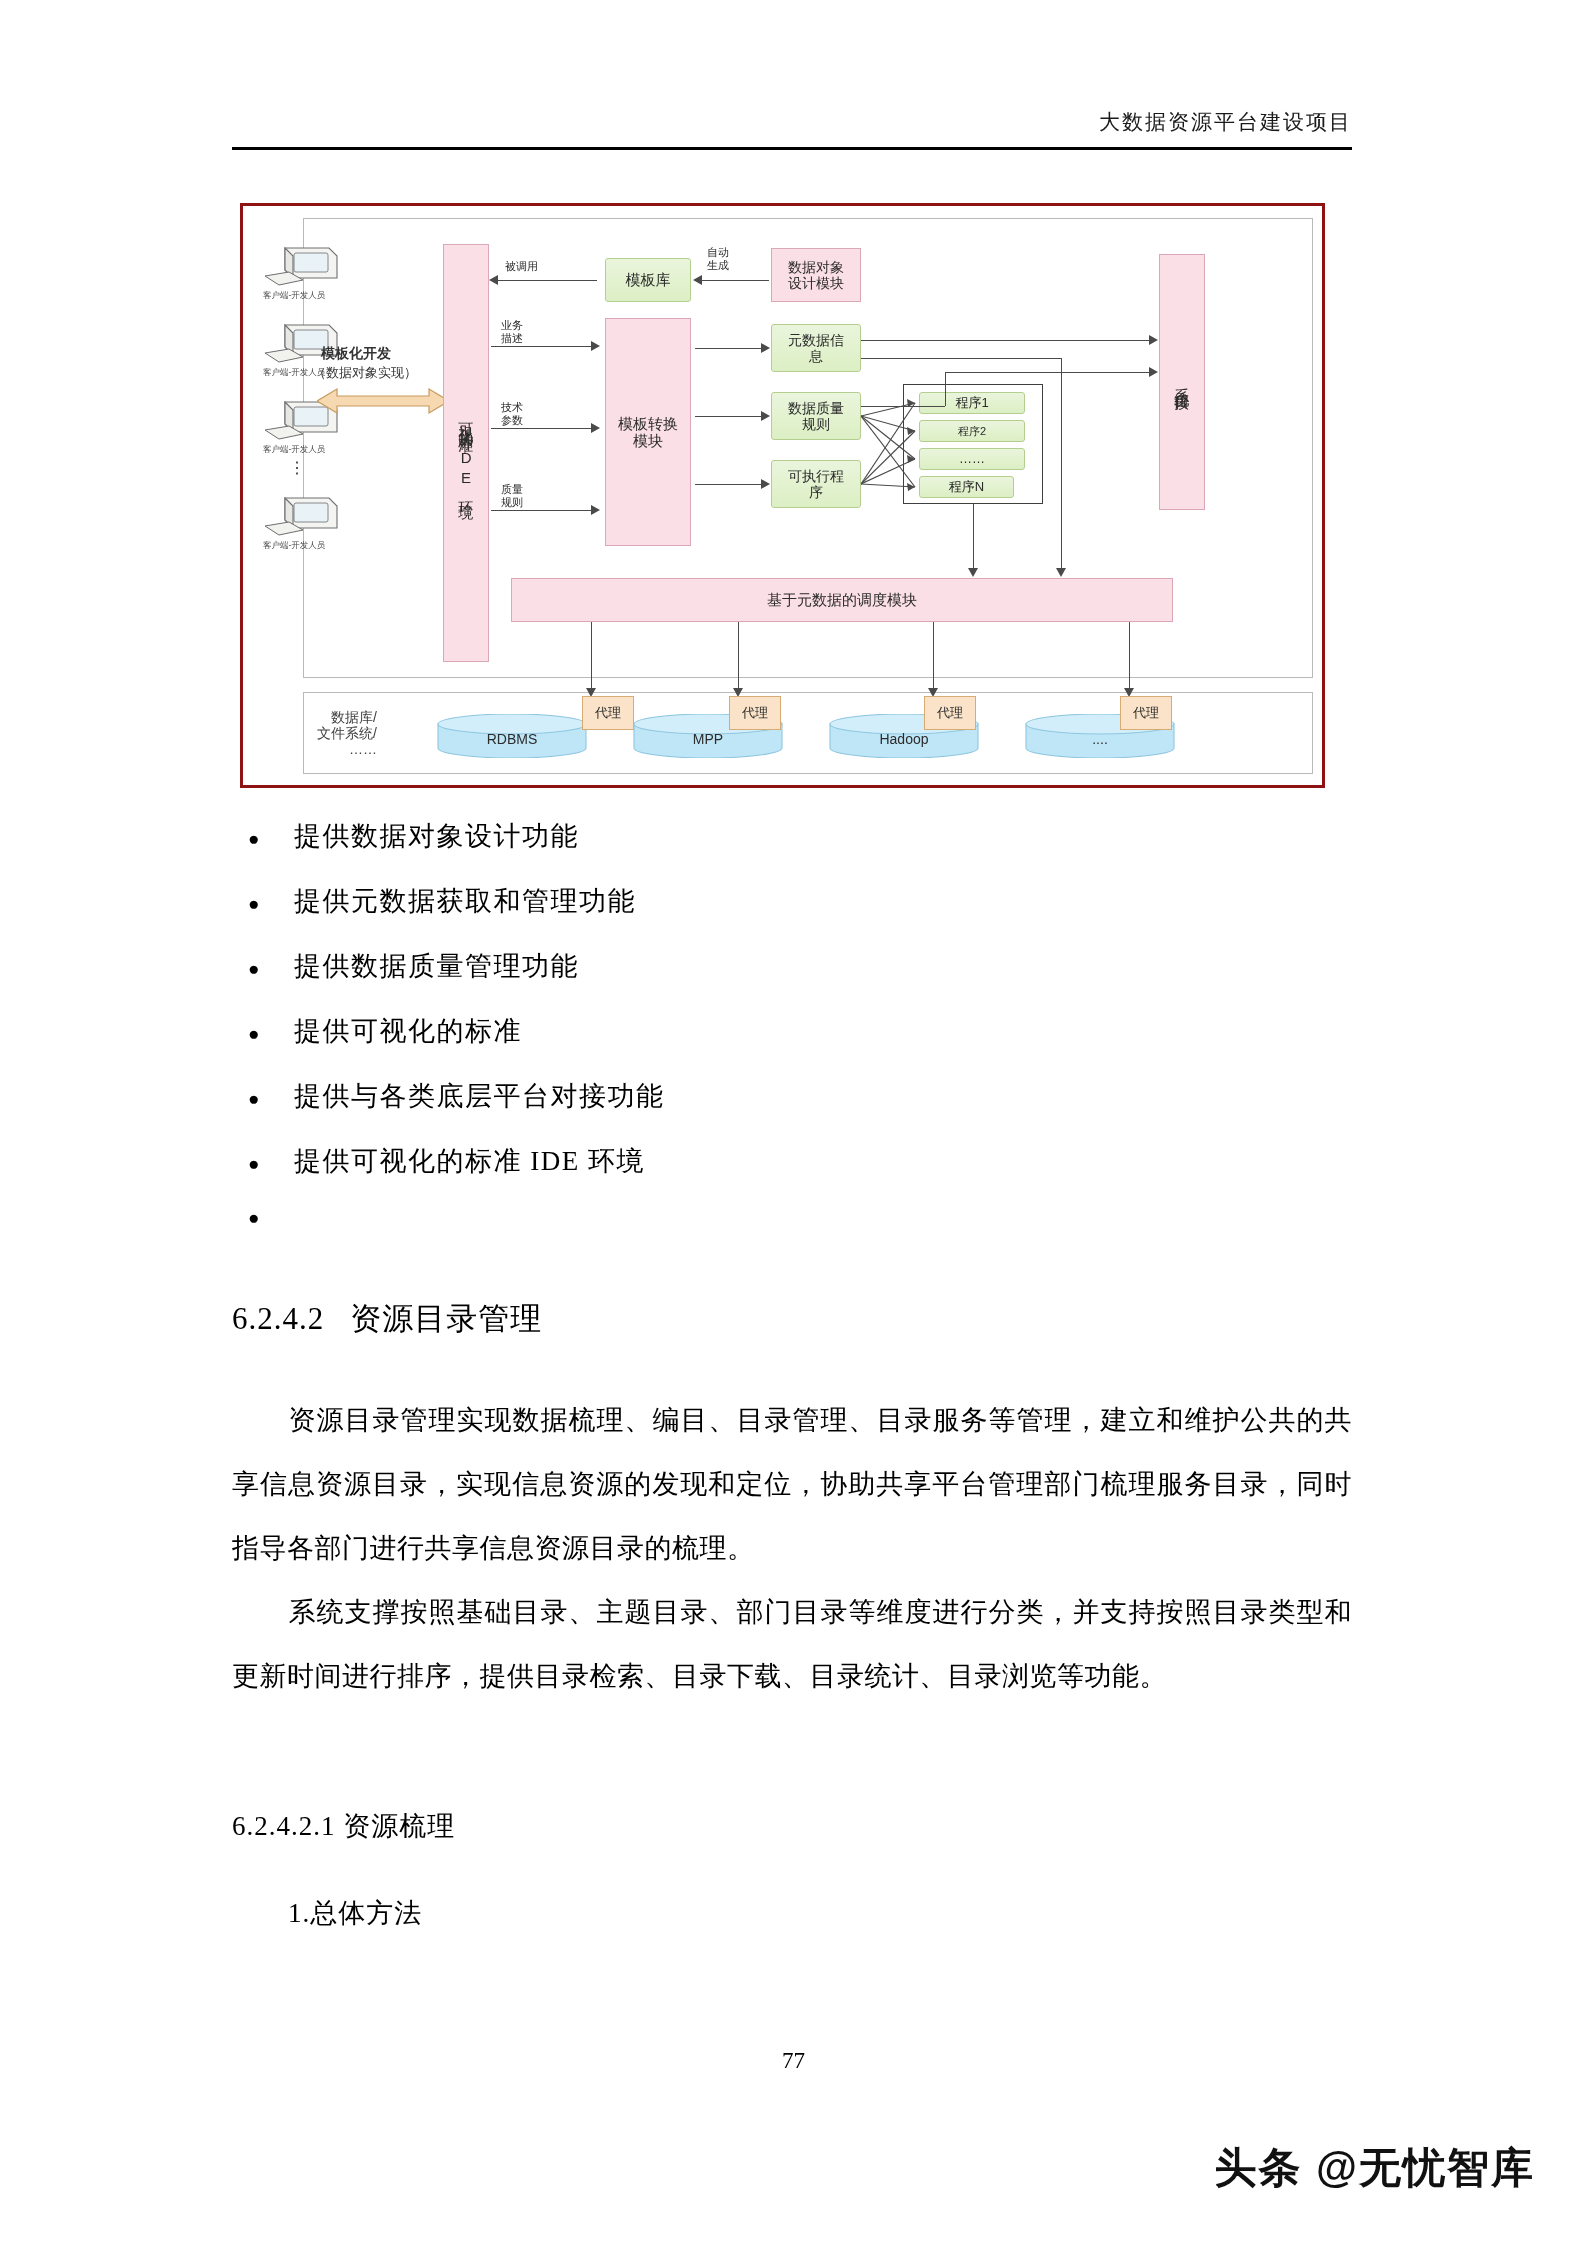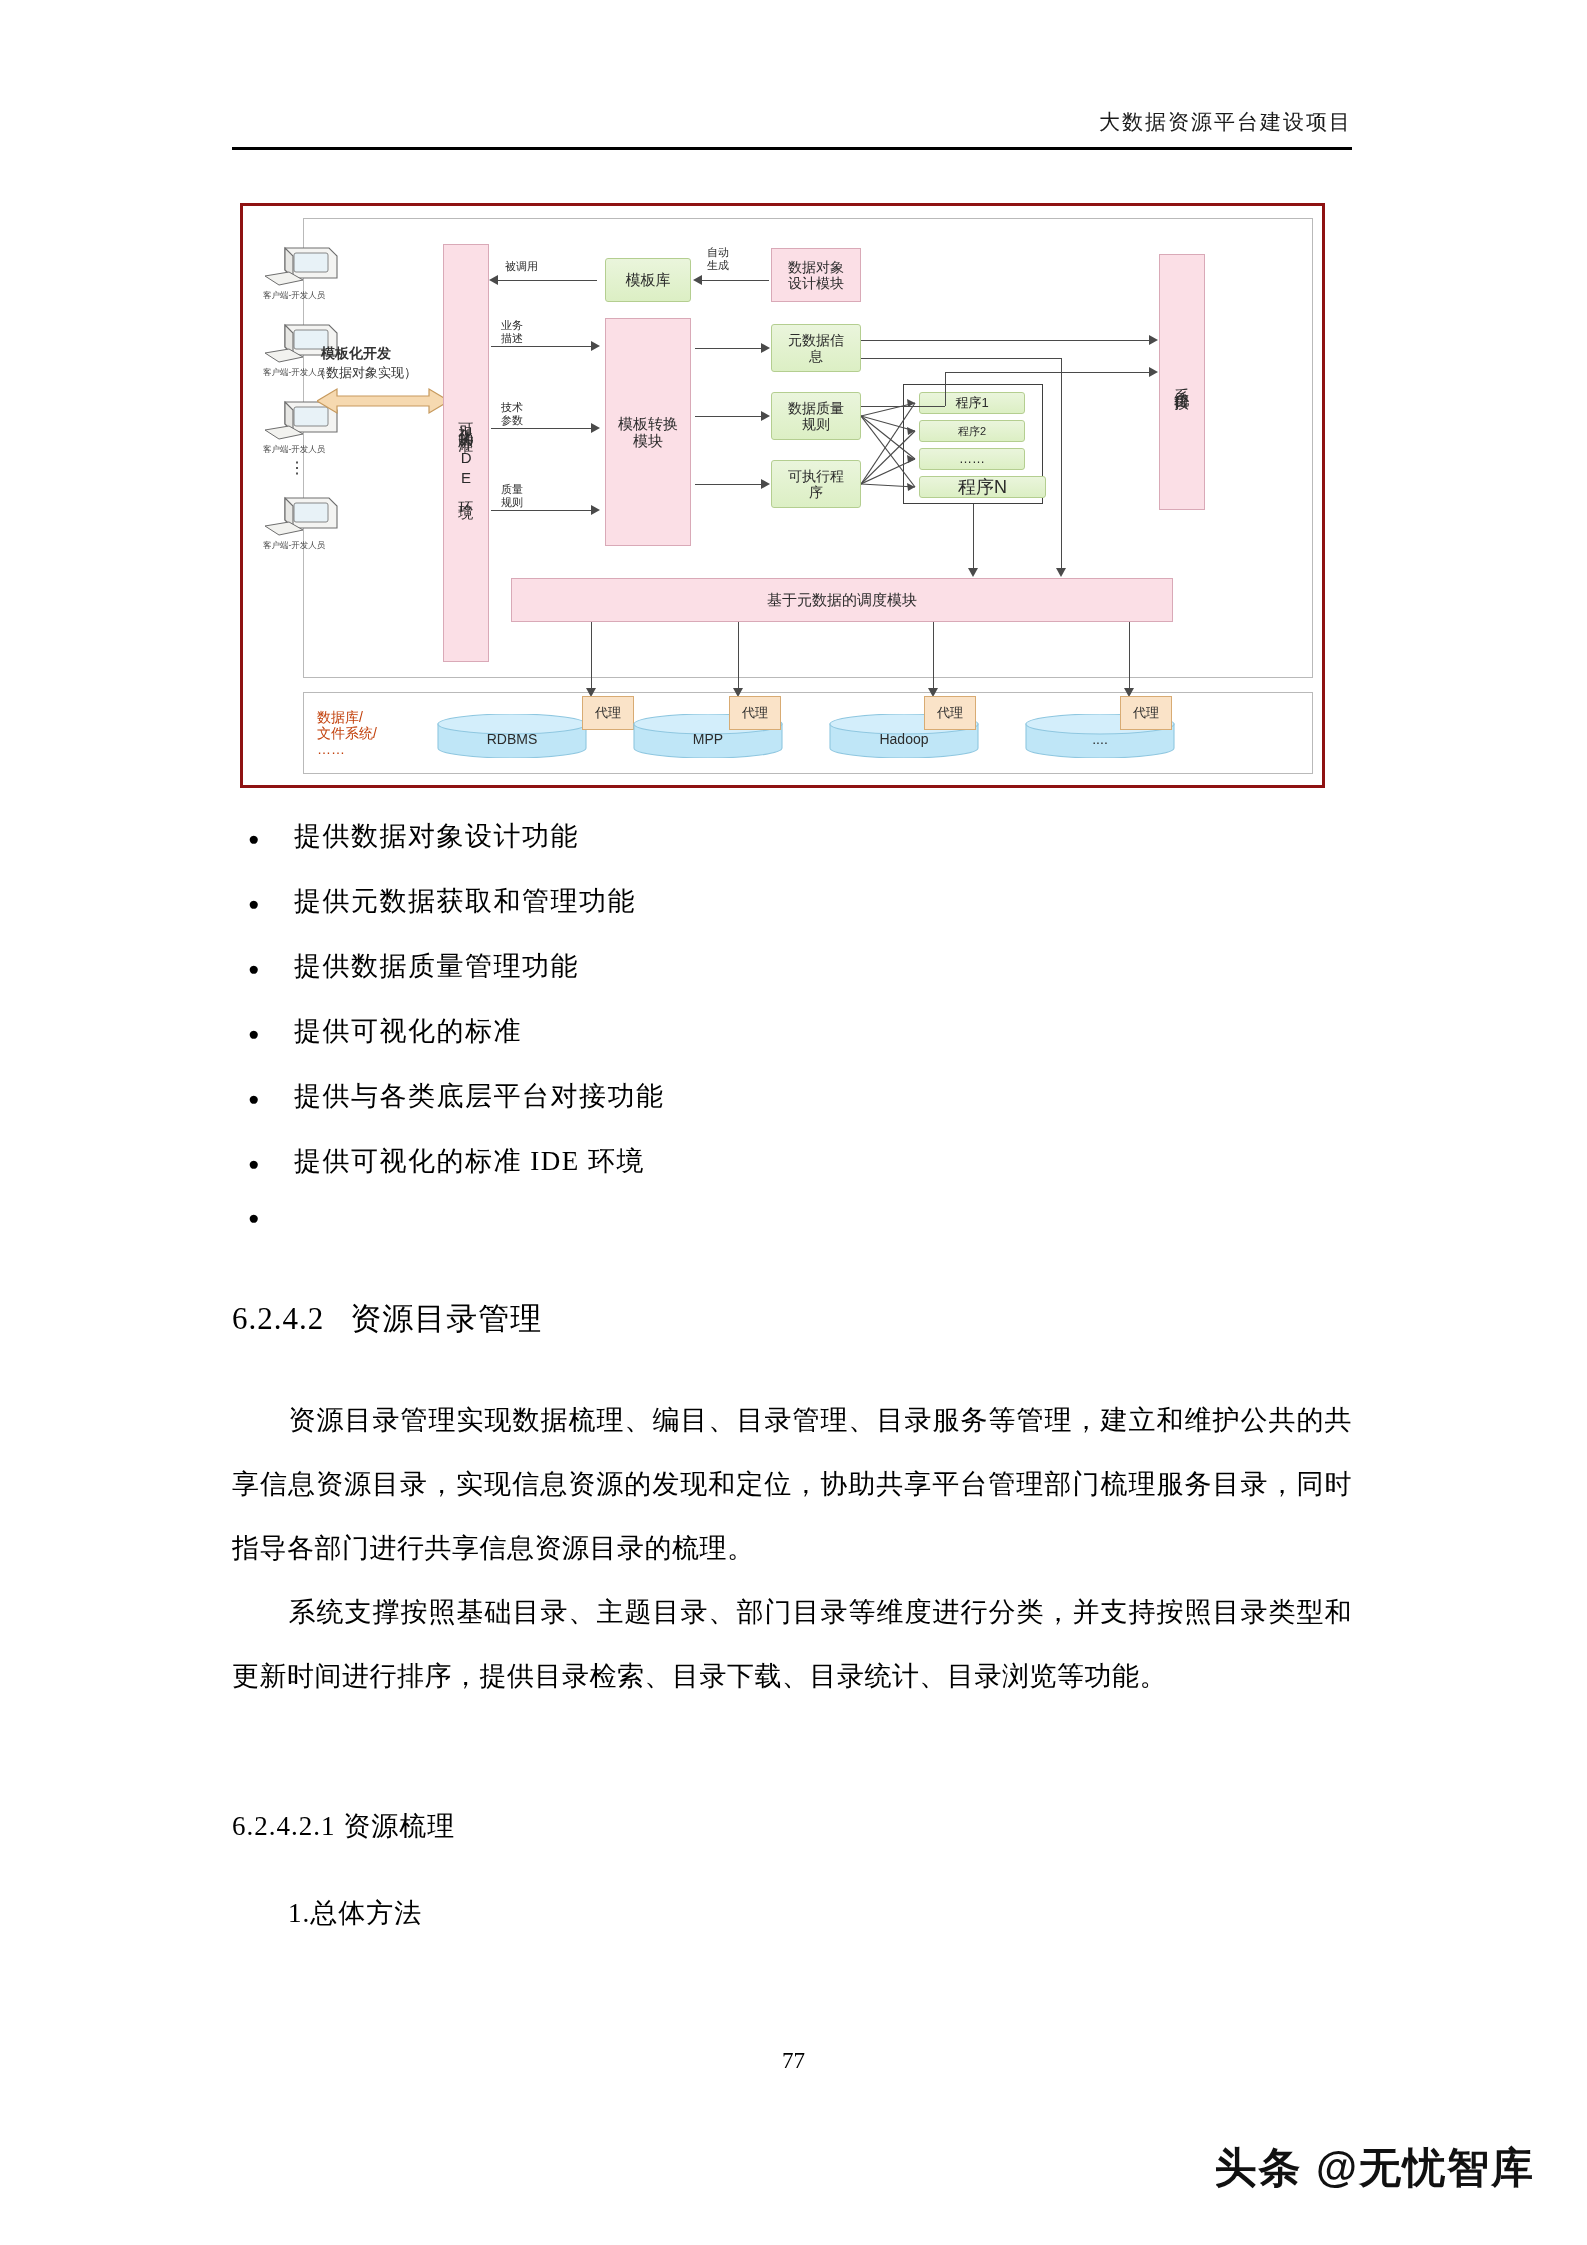--- a/index.html
+++ b/index.html
@@ -332,21 +332,21 @@
     <div class="arrow-r" style="left:518px; top:137px;"></div>
     <div class="ln-h" style="left:452px; top:210px; width:66px;"></div>
     <div class="arrow-r" style="left:518px; top:205px;"></div>
     <div class="ln-h" style="left:452px; top:278px; width:66px;"></div>
     <div class="arrow-r" style="left:518px; top:273px;"></div>
 
     <div class="abx" style="left:660px; top:178px; width:140px; height:120px; border:1.3px solid #3f3f3f;"></div>
     <div class="abx green boxlabel" style="left:676px; top:186px; width:106px; height:22px; font-size:13px;">程序1</div>
     <div class="abx green boxlabel" style="left:676px; top:214px; width:106px; height:22px; font-size:11px;">程序2</div>
     <div class="abx green boxlabel" style="left:676px; top:242px; width:106px; height:22px; font-size:13px;">……</div>
-    <div class="abx green boxlabel" style="left:676px; top:270px; width:127px; height:22px; font-size:18px;">程序N</div>
+    <div class="abx green boxlabel" style="left:676px; top:270px; width:95px; height:22px; font-size:13px;">程序N</div>
 
     <svg class="abx" style="left:618px; top:180px; width:60px; height:118px;" viewBox="0 0 60 118">
       <g stroke="#4a4a4a" stroke-width="1.2" fill="none">
         <line x1="0" y1="30" x2="54" y2="17"></line>
         <line x1="0" y1="30" x2="54" y2="45"></line>
         <line x1="0" y1="30" x2="54" y2="73"></line>
         <line x1="0" y1="30" x2="54" y2="101"></line>
         <line x1="0" y1="98" x2="54" y2="17"></line>
         <line x1="0" y1="98" x2="54" y2="45"></line>
         <line x1="0" y1="98" x2="54" y2="73"></line>
@@ -383,21 +383,21 @@
 
     <div class="ln-v" style="left:348px; top:416px; height:72px;"></div>
     <div class="arrow-d" style="left:343px; top:482px;"></div>
     <div class="ln-v" style="left:495px; top:416px; height:72px;"></div>
     <div class="arrow-d" style="left:490px; top:482px;"></div>
     <div class="ln-v" style="left:690px; top:416px; height:72px;"></div>
     <div class="arrow-d" style="left:685px; top:482px;"></div>
     <div class="ln-v" style="left:886px; top:416px; height:72px;"></div>
     <div class="arrow-d" style="left:881px; top:482px;"></div>
 
-    <div class="abx boxlabel" style="left:74px; top:496px; width:110px; height:62px; font-size:14px; white-space:pre-line; justify-content:flex-start; text-align:left; color:#c2410c;">数据库/
+    <div class="abx boxlabel" style="left:74px; top:496px; width:110px; height:62px; font-size:14px; white-space:pre-line; justify-content:flex-start; text-align:right; color:#404040;">数据库/
 文件系统/
 ……</div>
 
     <div class="abx" style="left:194px; top:508px; width:150px; height:44px;">
       <svg width="150" height="44" viewBox="0 0 150 44">
         <path d="M1,10 L1,34 A74,10 0 0 0 149,34 L149,10 Z" fill="#bfe6f7" stroke="#8fc7e0" stroke-width="1.1"></path>
         <ellipse cx="75" cy="10" rx="74" ry="10" fill="#d3eefb" stroke="#8fc7e0" stroke-width="1.1"></ellipse>
       </svg>
       <div class="boxlabel" style="position:absolute; left:0; top:14px; width:150px; height:22px; font-size:14px; color:#2b2b2b;">RDBMS</div>
     </div>

